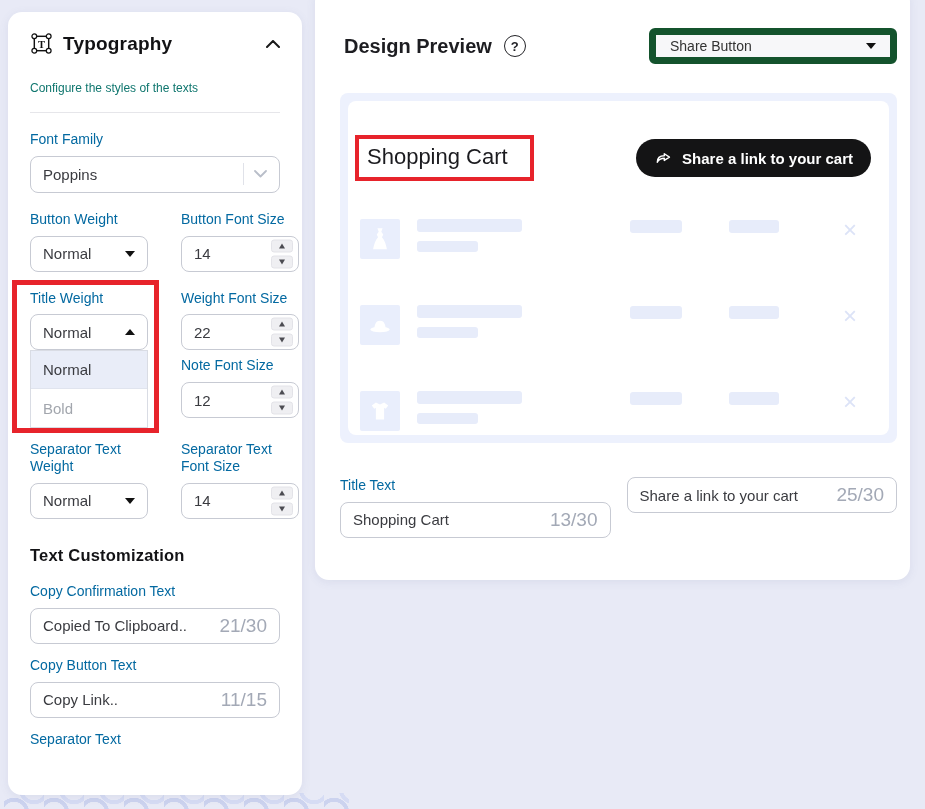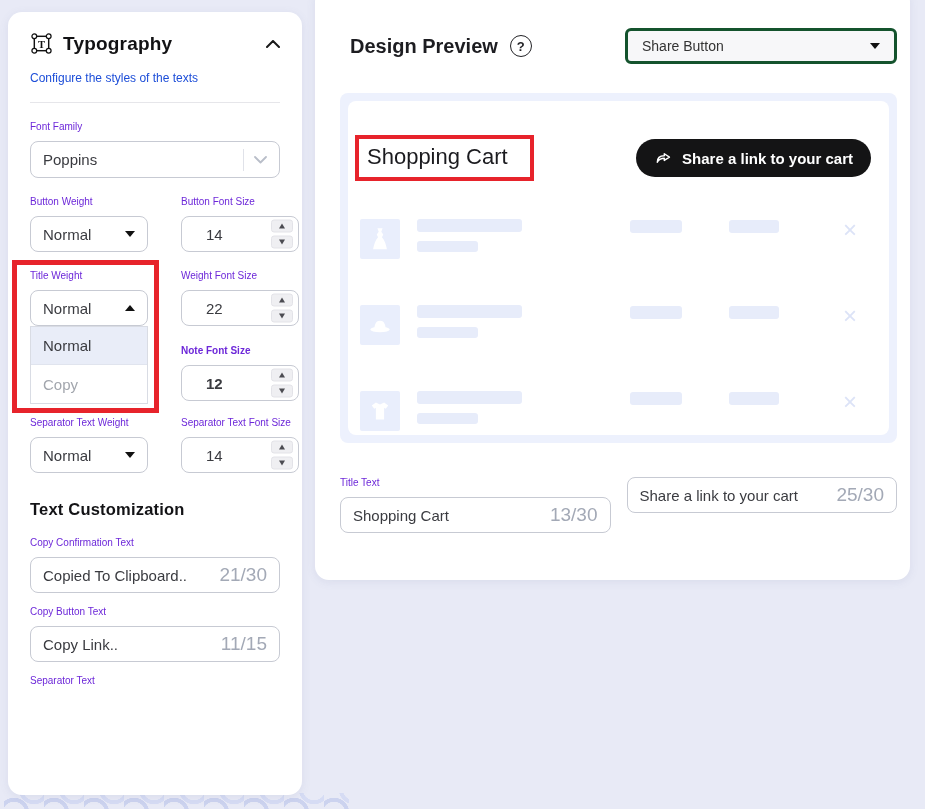--- a/index.html
+++ b/index.html
@@ -27,72 +27,72 @@
       radial-gradient(circle at 30px -4px, transparent 11px, #d6dcf4 11.5px, #d6dcf4 15px, transparent 15.5px);
     background-size: 40px 32px;
     background-repeat: repeat-x;
   }
 
   
   .panel-left { left: 8px; top: 12px; width: 294px; height: 783px; padding: 20px 22px; }
   .panel-head { display: flex; align-items: center; gap: 10px; cursor: pointer; }
   .panel-title { font-size: 19px; font-weight: 700; color: #121214; letter-spacing: .2px; }
   .chev-up { margin-left: auto; display: flex; }
-  .panel-sub { font-size: 12px; color: #1d4ed8; margin-top: 16px; }
+  .panel-sub { font-size: 12px; color: #0f766e; margin-top: 26px; }
   .divider { border-top: 1px solid #e6e6ea; margin: 17px 0 0; }
 
-  .flabel { font-size: 10px; color: #6d28d9; margin-bottom: 8px; line-height: 1.2; }
+  .flabel { font-size: 14px; color: #0369a1; margin-bottom: 8px; line-height: 1.2; }
   .mt18 { margin-top: 18px; }
   .mt13 { margin-top: 13px; }
 
   .select-full, .select-sm, .num-input, .text-input {
     border: 1px solid #c7cad3; border-radius: 8px; background: #fff;
     display: flex; align-items: center; font-size: 15px; color: #3a3b40;
   }
   .select-full { height: 37px; padding: 0 12px; cursor: pointer; justify-content: flex-end; }
   .vline { width: 1px; height: 22px; background: #e0e2e9; margin-left: auto; margin-right: 10px; }
 
   .grid2 { display: grid; grid-template-columns: 118px 118px; column-gap: 33px; }
 
   .select-sm { height: 36px; padding: 0 12px; justify-content: space-between; cursor: pointer; }
   .caret-down { width: 0; height: 0; border-left: 5px solid transparent; border-right: 5px solid transparent; border-top: 6px solid #111; }
   .caret-up   { width: 0; height: 0; border-left: 5px solid transparent; border-right: 5px solid transparent; border-bottom: 6px solid #111; }
 
-  .num-input { height: 36px; padding-left: 24px; position: relative; }
+  .num-input { height: 36px; padding-left: 12px; position: relative; }
   .spin { position: absolute; right: 5px; top: 50%; transform: translateY(-50%); display: flex; flex-direction: column; gap: 3px; }
   .spin-btn { width: 22px; height: 13px; background: #efeff2; border: 1px solid #e3e3e8; border-radius: 3px;
     display: flex; align-items: center; justify-content: center; cursor: pointer; padding: 0; }
   .tri-up { width: 0; height: 0; border-left: 3.5px solid transparent; border-right: 3.5px solid transparent; border-bottom: 5px solid #4c4c52; }
   .tri-dn { width: 0; height: 0; border-left: 3.5px solid transparent; border-right: 3.5px solid transparent; border-top: 5px solid #4c4c52; }
 
   .titlerow { position: relative; }
   .red-annotation {
     position: absolute; left: -18px; top: -10px; width: 147px; height: 153px;
     border: 5px solid #e7232b; pointer-events: none; z-index: 5;
   }
   .opt-list { border: 1px solid #d9dce4; background: #fff; width: 118px; }
   .opt { height: 38px; display: flex; align-items: center; padding: 0 12px; font-size: 15px; cursor: pointer; }
   .opt-selected { background: #E9EDF8; color: #3a3b40; border-bottom: 1px solid #e0e4ee; }
   .opt-dim { color: #a2a6ad; }
 
-  .rcol-stack .fgroup2 + .fgroup2 { margin-top: 19px; font-weight: bold; }
+  .rcol-stack .fgroup2 + .fgroup2 { margin-top: 7px; }
 
   .tc-heading { font-size: 16.5px; font-weight: 700; color: #131316; margin: 27px 0 0; letter-spacing: .2px; }
 
   .text-input { height: 36px; padding: 0 12px; justify-content: space-between; cursor: text; }
   .ti-count { color: #a3a9b6; font-size: 19px; }
 
   
   .panel-right { left: 315px; top: -12px; width: 595px; height: 592px; padding: 40px 13px 0 25px; }
   .rp-head { display: flex; align-items: center; }
-  .rp-title { font-size: 20px; font-weight: 600; color: #1d1d21; margin-left: 10px; }
+  .rp-title { font-size: 20px; font-weight: 600; color: #1d1d21; margin-left: 4px; }
   .help-ic { width: 22px; height: 22px; border: 1.8px solid #232327; border-radius: 50%;
     display: inline-flex; align-items: center; justify-content: center;
     font-size: 13px; font-weight: 700; color: #232327; margin-left: 12px; cursor: pointer; }
-  .rp-select { margin-left: auto; width: 272px; height: 36px; background: #f7f7f9; border: 3px solid #14532d;
+  .rp-select { margin-left: auto; width: 248px; height: 36px; background: #f7f7f9; border: 7px solid #14532d;
     border-radius: 6px; display: flex; align-items: center; justify-content: space-between;
     padding: 0 14px; font-size: 14px; color: #333; cursor: pointer; }
 
   .preview-frame { margin-top: 29px; height: 350px; background: #EDF1FD; border-radius: 8px; padding: 8px; }
   .preview-inner { background: #fff; border-radius: 8px; height: 100%; padding: 34px 18px 0 12px; overflow: hidden; }
 
   .pv-header { display: flex; align-items: center; justify-content: space-between; }
   .pv-title-box { display: inline-block; border: 4px solid #e7232b; background: #fff; padding: 5px 22px 7px 8px; margin-left: -5px; }
   .pv-title { font-size: 22px; font-weight: 400; color: #1b1b1f; }
   .share-btn { display: flex; align-items: center; gap: 9px; background: #141415; color: #fff; border: none;
@@ -182,21 +182,21 @@
   <div class="grid2 mt18 titlerow">
     <div class="red-annotation"></div>
     <div>
       <div class="flabel">Title Weight</div>
       <div class="select-sm">
         <span>Normal</span>
         <span class="caret-up"></span>
       </div>
       <div class="opt-list">
         <div class="opt opt-selected">Normal</div>
-        <div class="opt opt-dim">Copy</div>
+        <div class="opt opt-dim">Bold</div>
       </div>
     </div>
     <div class="rcol-stack">
       <div class="fgroup2">
         <div class="flabel">Weight Font Size</div>
         <div class="num-input">
           <span>22</span>
           <span class="spin">
             <button class="spin-btn">
                 <span class="tri-up"></span>

